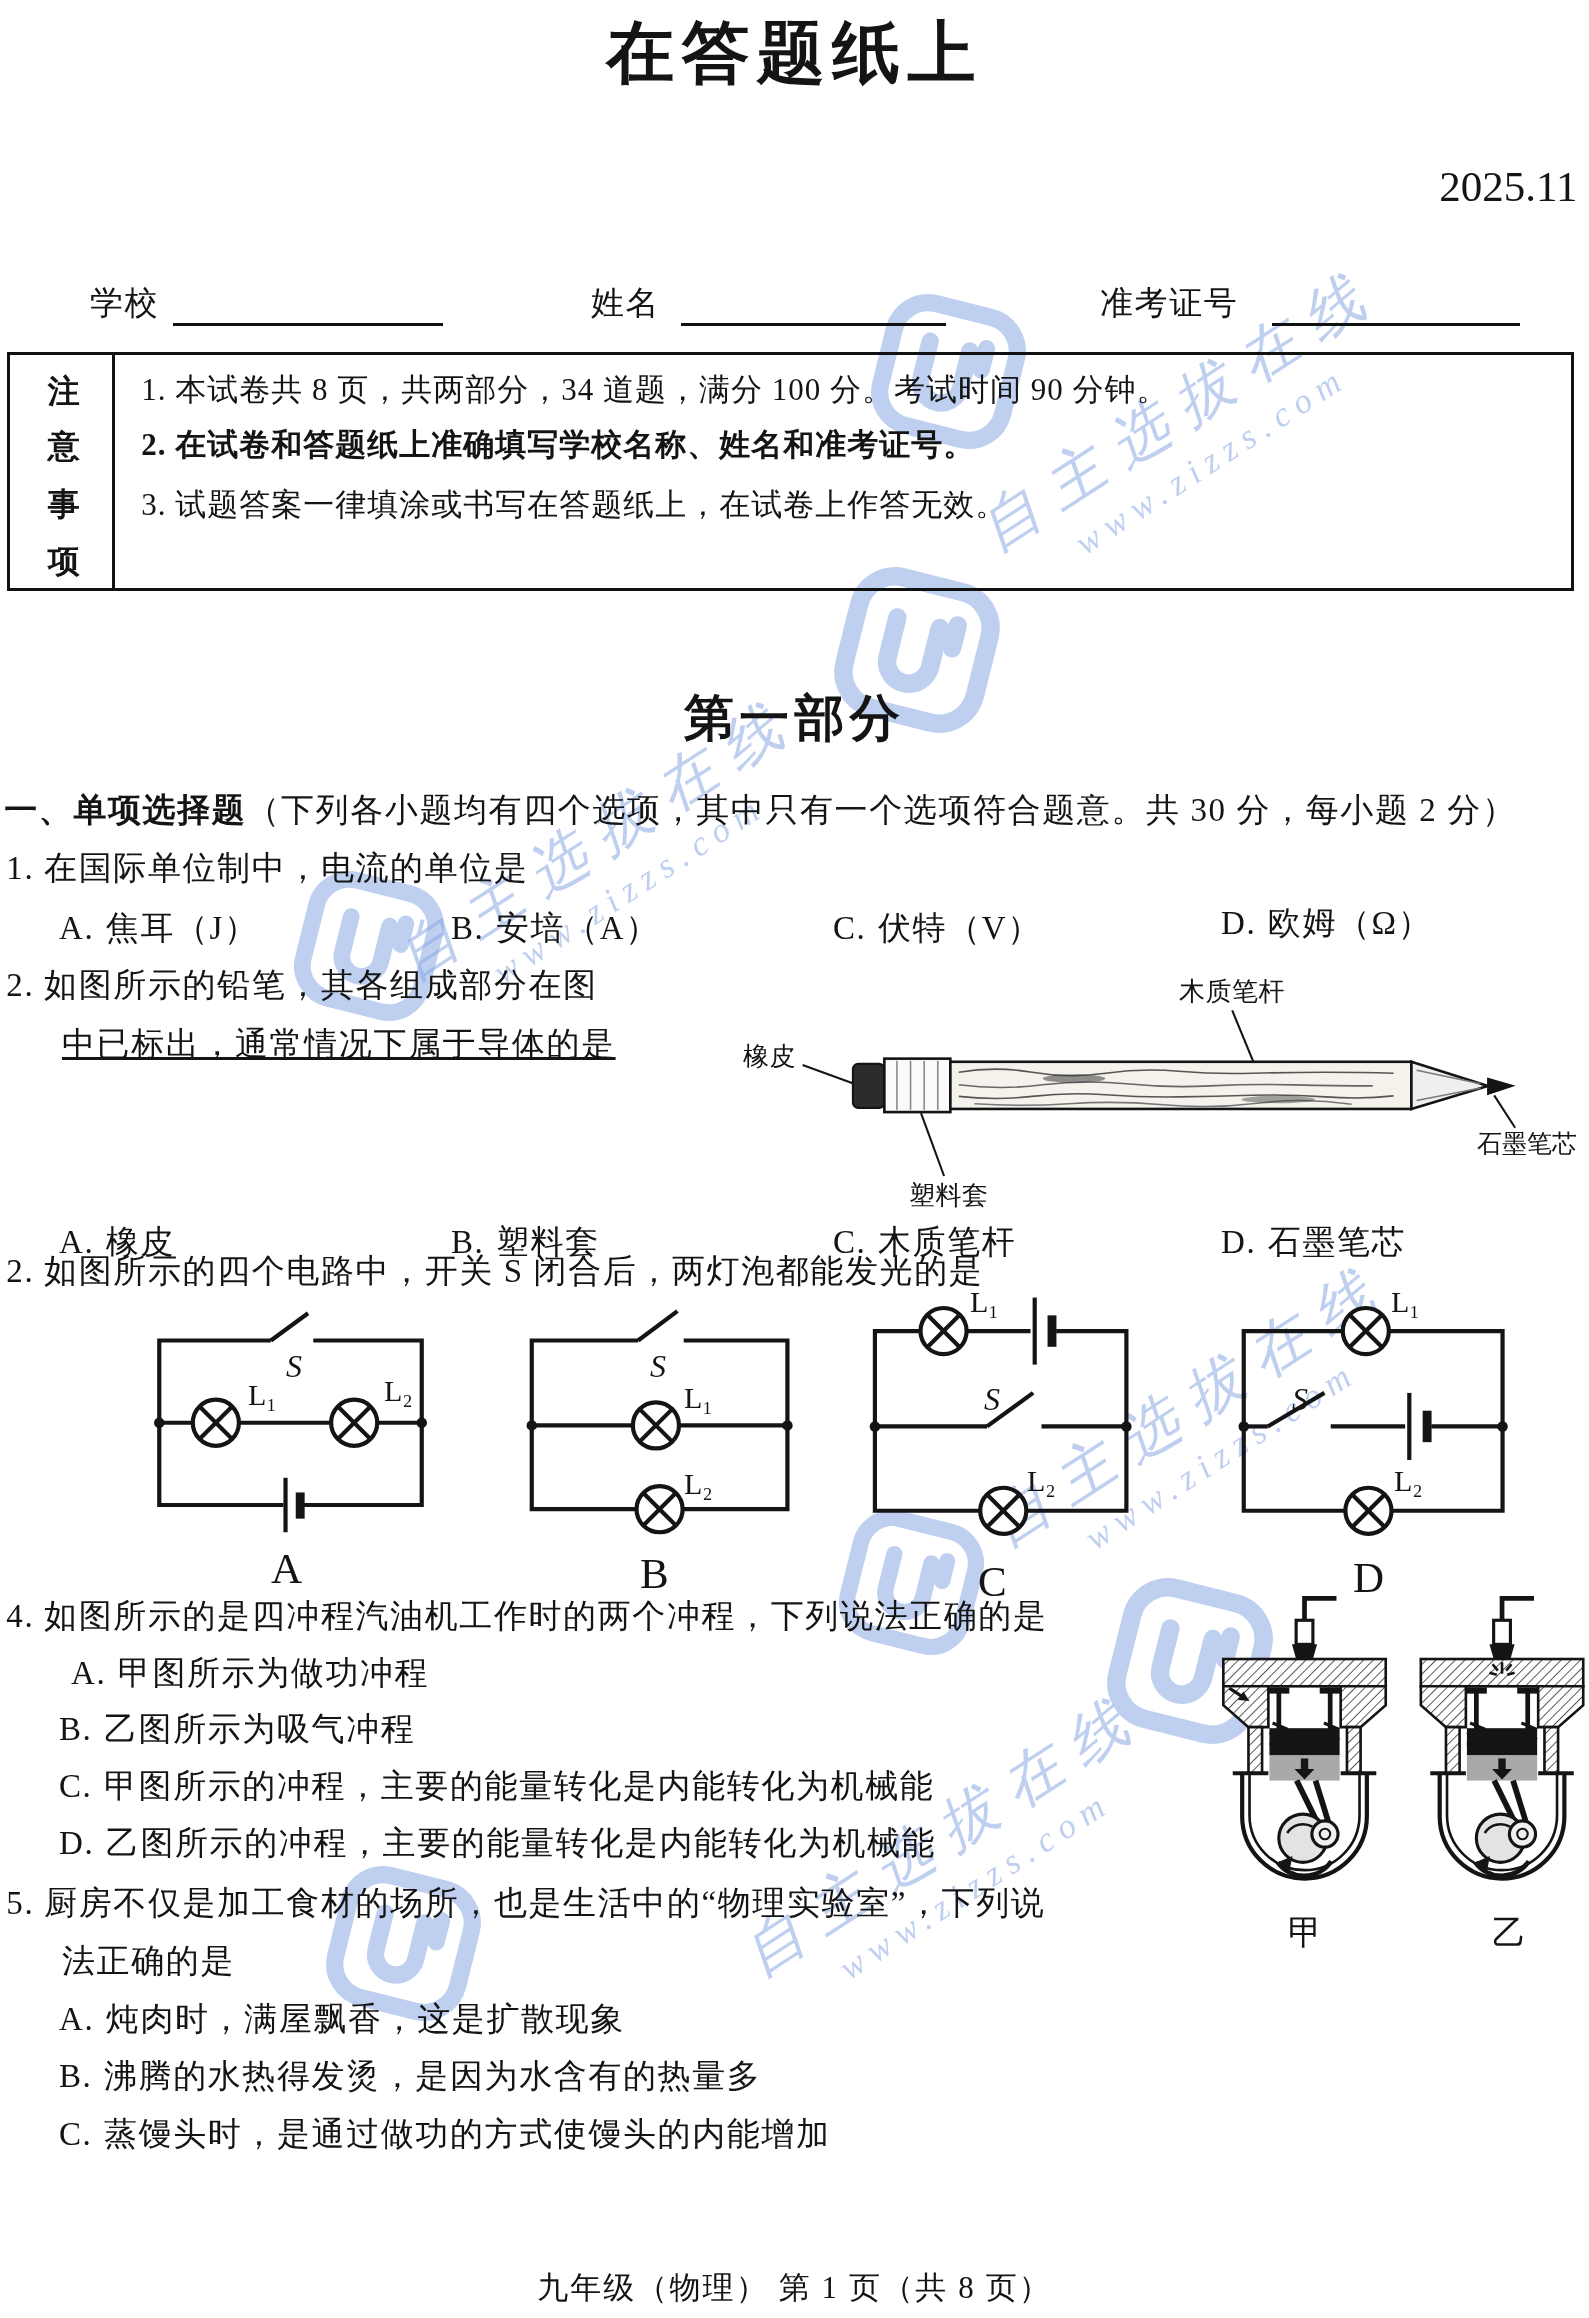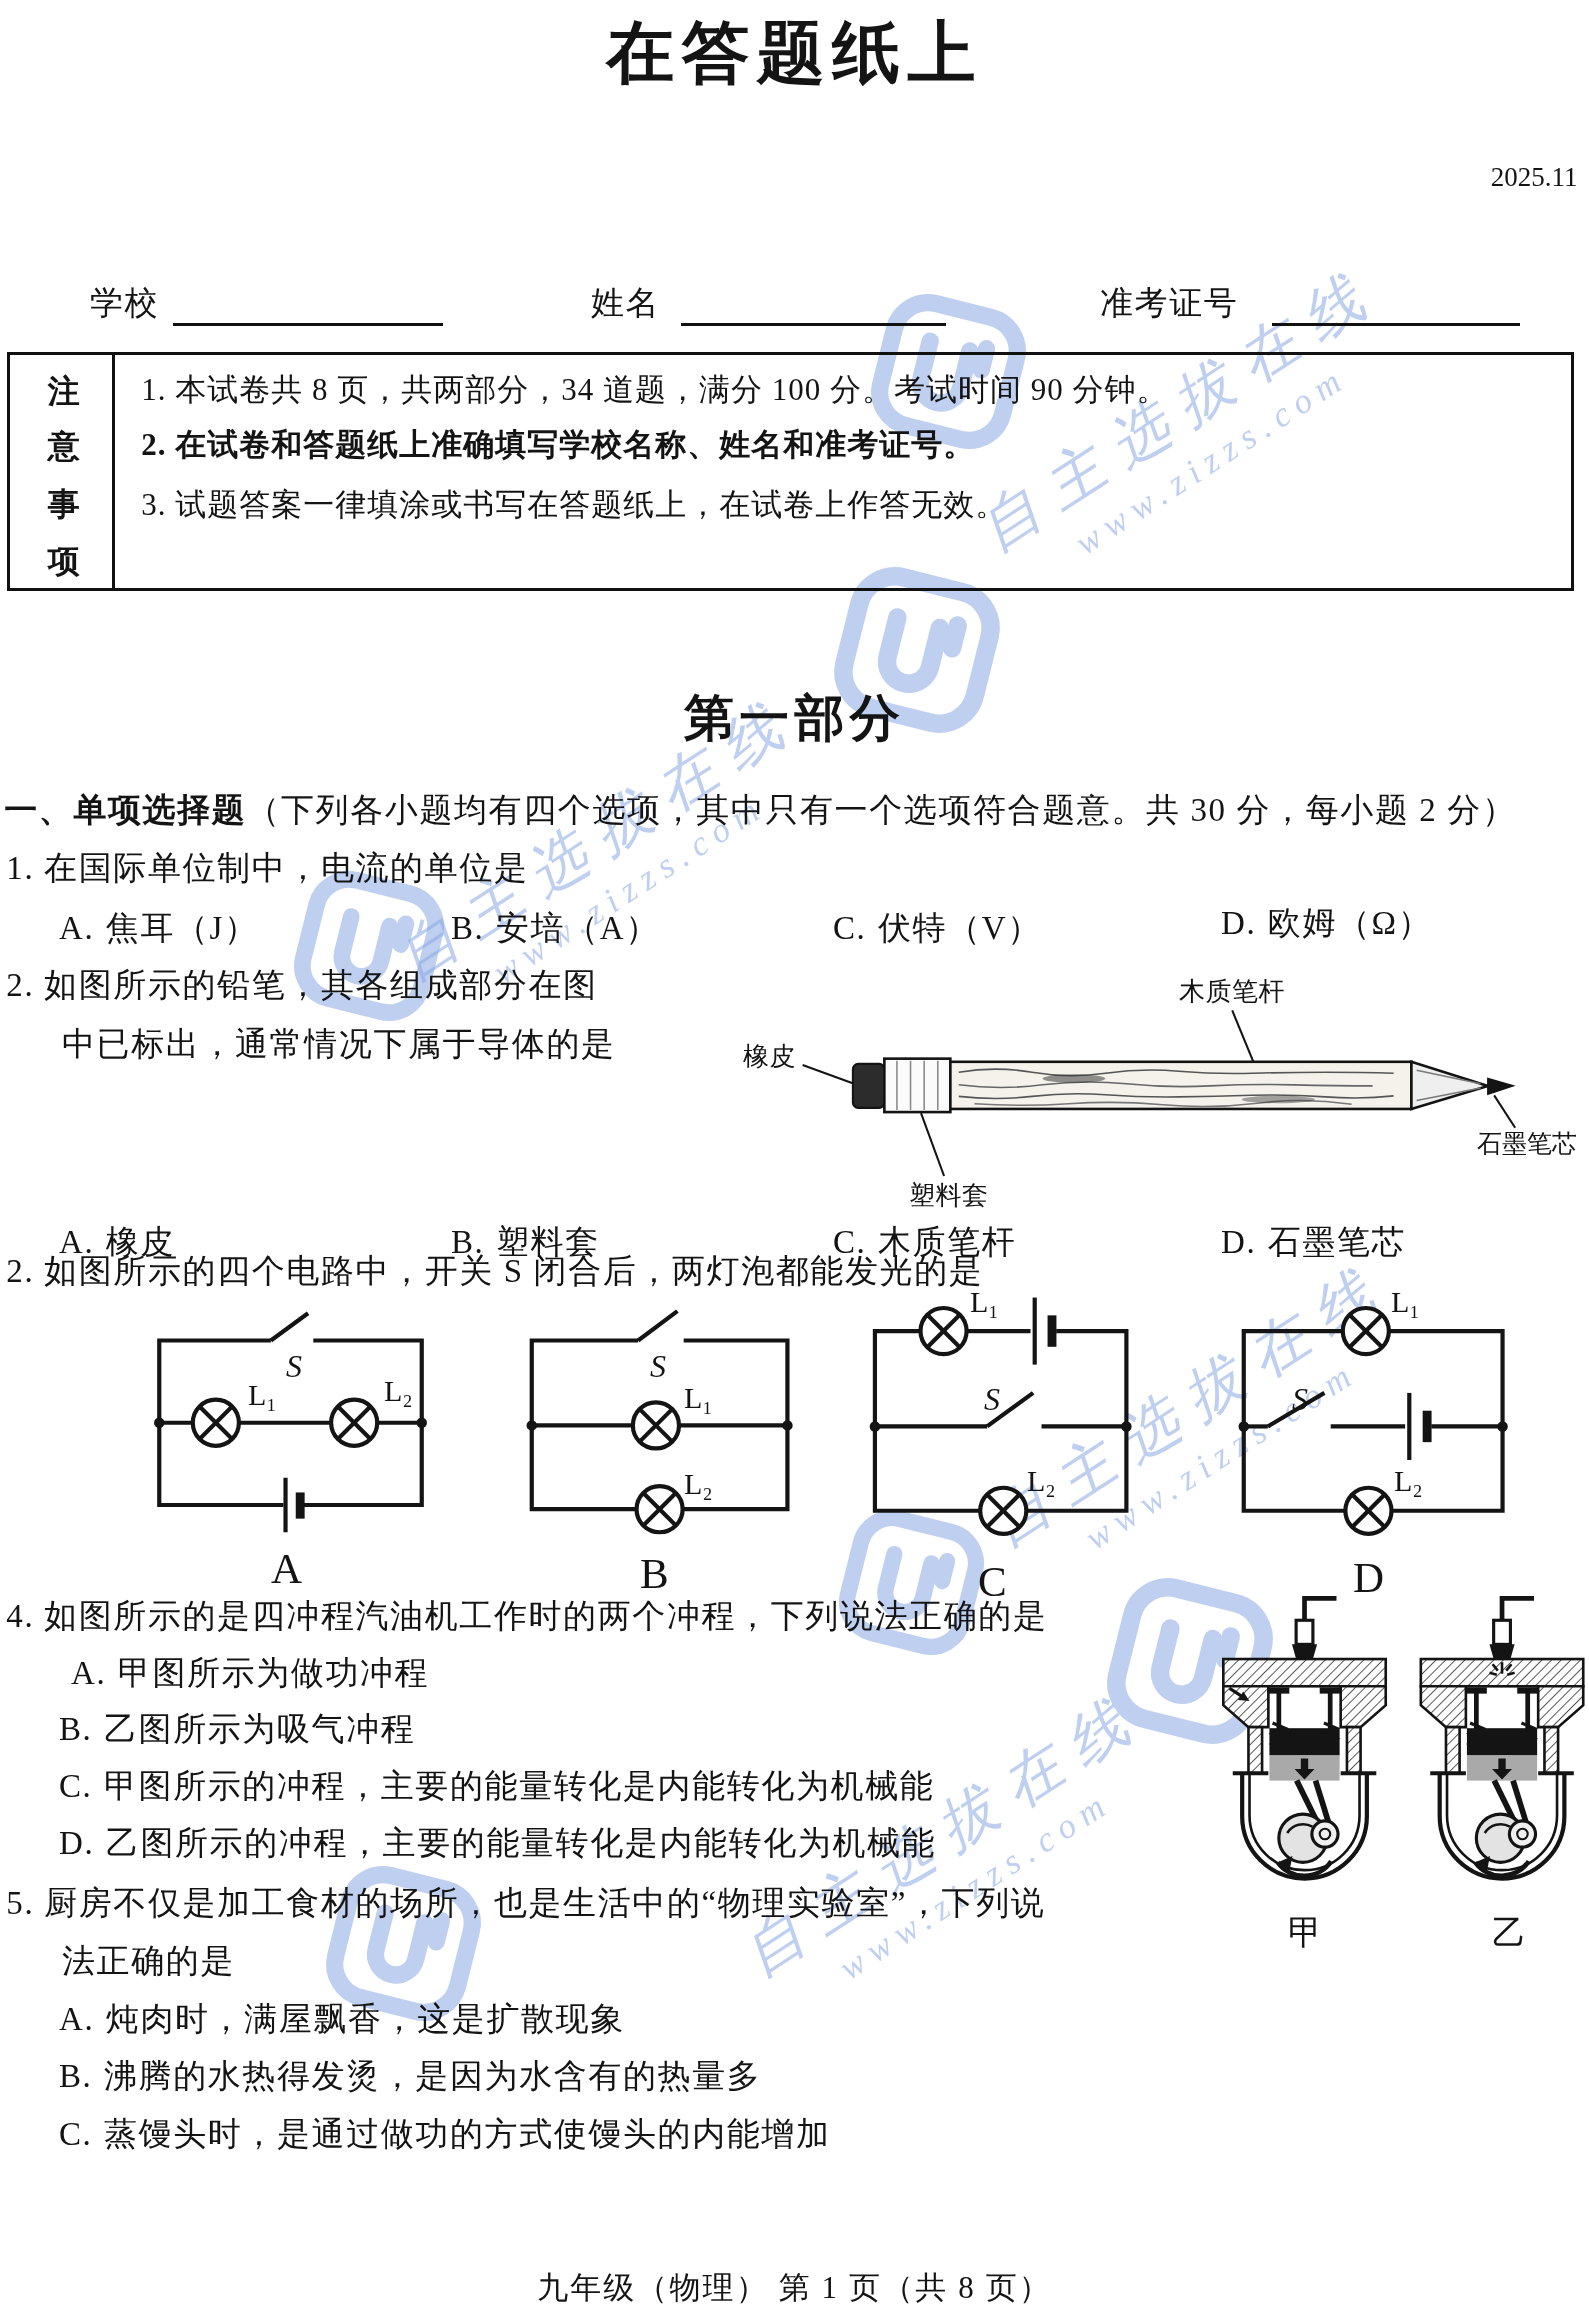--- a/index.html
+++ b/index.html
@@ -252,21 +252,21 @@
           <line x1="189" y1="152" x2="175" y2="156"></line>
         </g>
       </g>
     </g>
   </svg>
 
   <div class="content">
 
     <div class="abs center bold" style="top:8.4px;font-size:68px;letter-spacing:7.3px;">在答题纸上</div>
 
-    <div class="abs" style="right:11.5px;top:162px;font-size:27px;">2025.11</div>
+    <div class="abs" style="right:11.5px;top:162px;font-size:43px;">2025.11</div>
 
     <div class="abs t" style="left:90px;top:285px;">学校</div>
     <div class="abs fieldline" style="left:173px;top:289px;width:270px;"></div>
     <div class="abs t" style="left:591px;top:285px;text-align:center;">姓名</div>
     <div class="abs fieldline" style="left:681px;top:289px;width:265px;"></div>
     <div class="abs t" style="left:1100px;top:285px;">准考证号</div>
     <div class="abs fieldline" style="left:1272px;top:289px;width:248px;"></div>
 
     <div class="noticebox">
       <div class="divider"></div>
@@ -285,21 +285,21 @@
       <span class="bold">一、单项选择题</span><span>（下列各小题均有四个选项，其中只有一个选项符合题意。共 30 分，每小题 2 分）</span>
     </div>
 
     <div class="abs t" style="left:6.3px;top:850px;">1. 在国际单位制中，电流的单位是</div>
     <div class="abs t opt" style="left:59px;top:910px;"><span class="lbl">A.</span><span>焦耳（J）</span></div>
     <div class="abs t opt" style="left:451px;top:910px;"><span class="lbl">B.</span><span>安培（A）</span></div>
     <div class="abs t opt" style="left:833px;top:910px;"><span class="lbl">C.</span><span>伏特（V）</span></div>
     <div class="abs t opt" style="left:1221px;top:905px;"><span class="lbl">D.</span><span>欧姆（Ω）</span></div>
 
     <div class="abs t" style="left:6.3px;top:967px;">2. 如图所示的铅笔，其各组成部分在图</div>
-    <div class="abs t" style="left:62px;top:1026px;">中已标出，通常情况下属于导体的是</div>
+    <div class="abs t" style="left:62px;top:1026px;text-decoration:underline;">中已标出，通常情况下属于导体的是</div>
     <div class="abs small" style="left:743px;top:1039px;">橡皮</div>
     <div class="abs small" style="left:1179px;top:974px;">木质笔杆</div>
     <div class="abs small" style="left:909px;top:1178px;">塑料套</div>
     <div class="abs" style="left:1477px;top:1127px;font-size:25px;">石墨笔芯</div>
     <div class="abs t opt" style="left:59px;top:1224px;"><span class="lbl">A.</span><span>橡皮</span></div>
     <div class="abs t opt" style="left:451px;top:1224px;"><span class="lbl">B.</span><span>塑料套</span></div>
     <div class="abs t opt" style="left:833px;top:1224px;"><span class="lbl">C.</span><span>木质笔杆</span></div>
     <div class="abs t opt" style="left:1221px;top:1224px;"><span class="lbl">D.</span><span>石墨笔芯</span></div>
 
     <div class="abs t" style="left:6.3px;top:1253px;">2. 如图所示的四个电路中，开关 S 闭合后，两灯泡都能发光的是</div>

